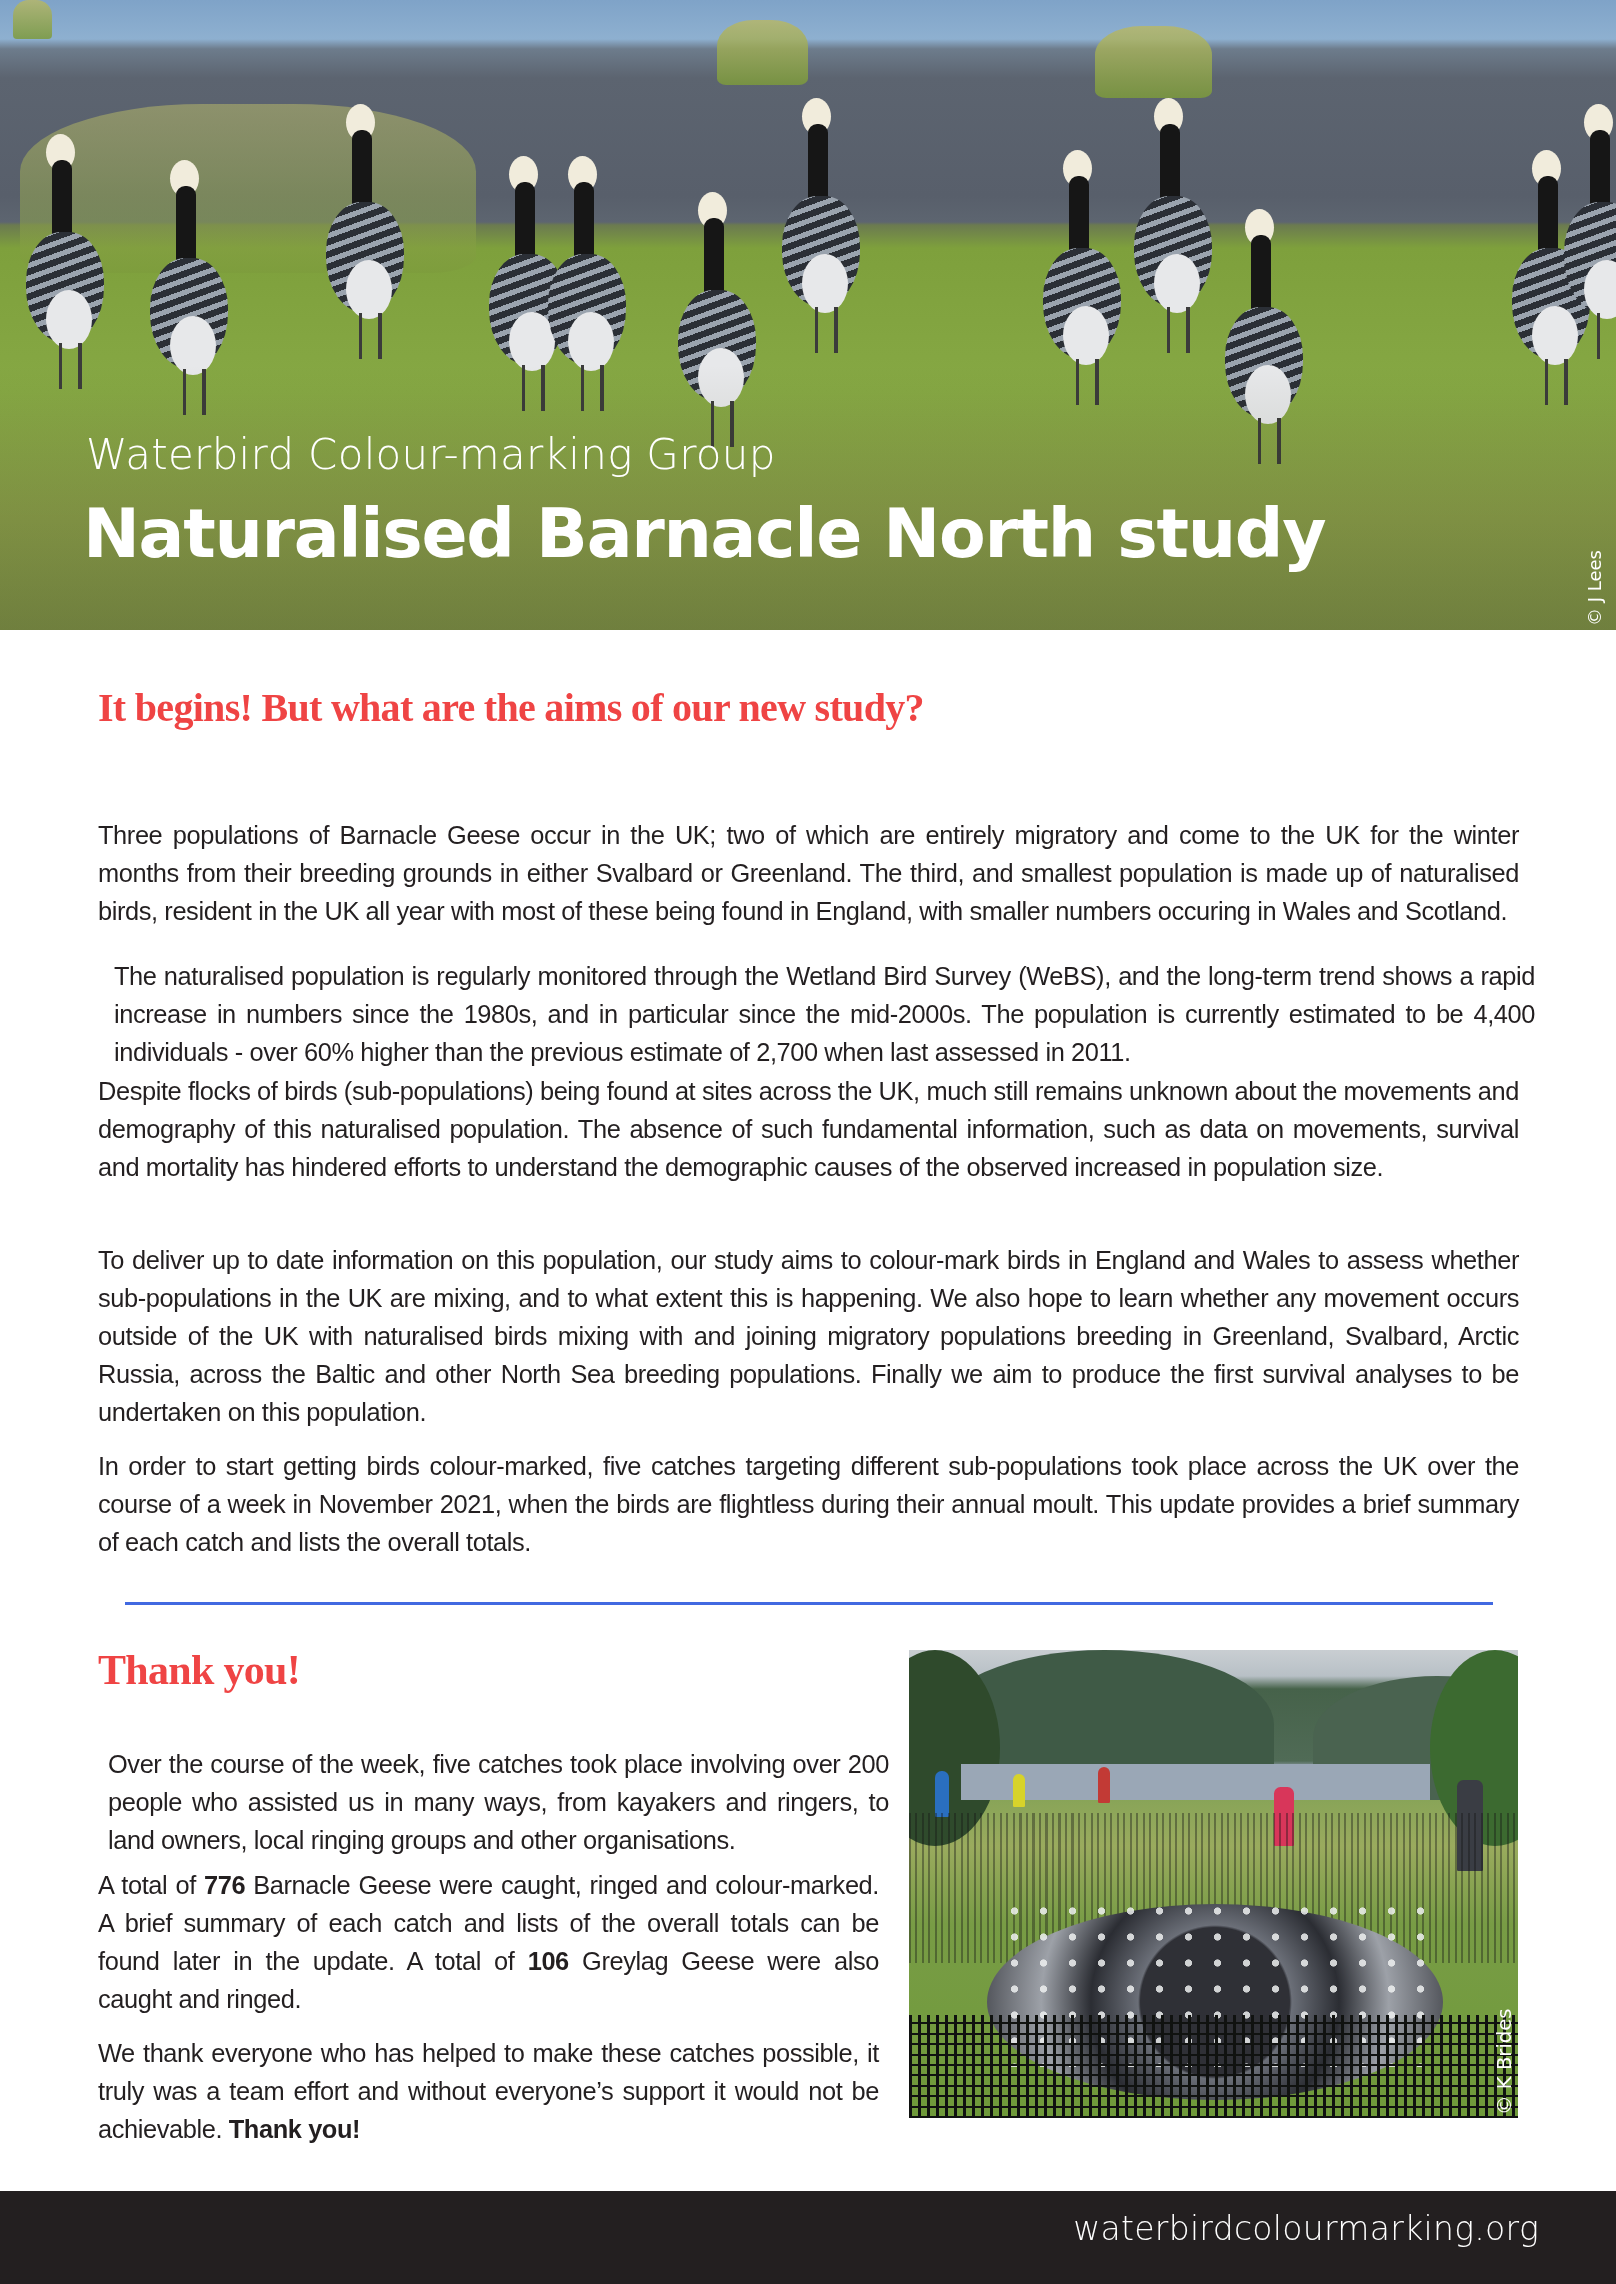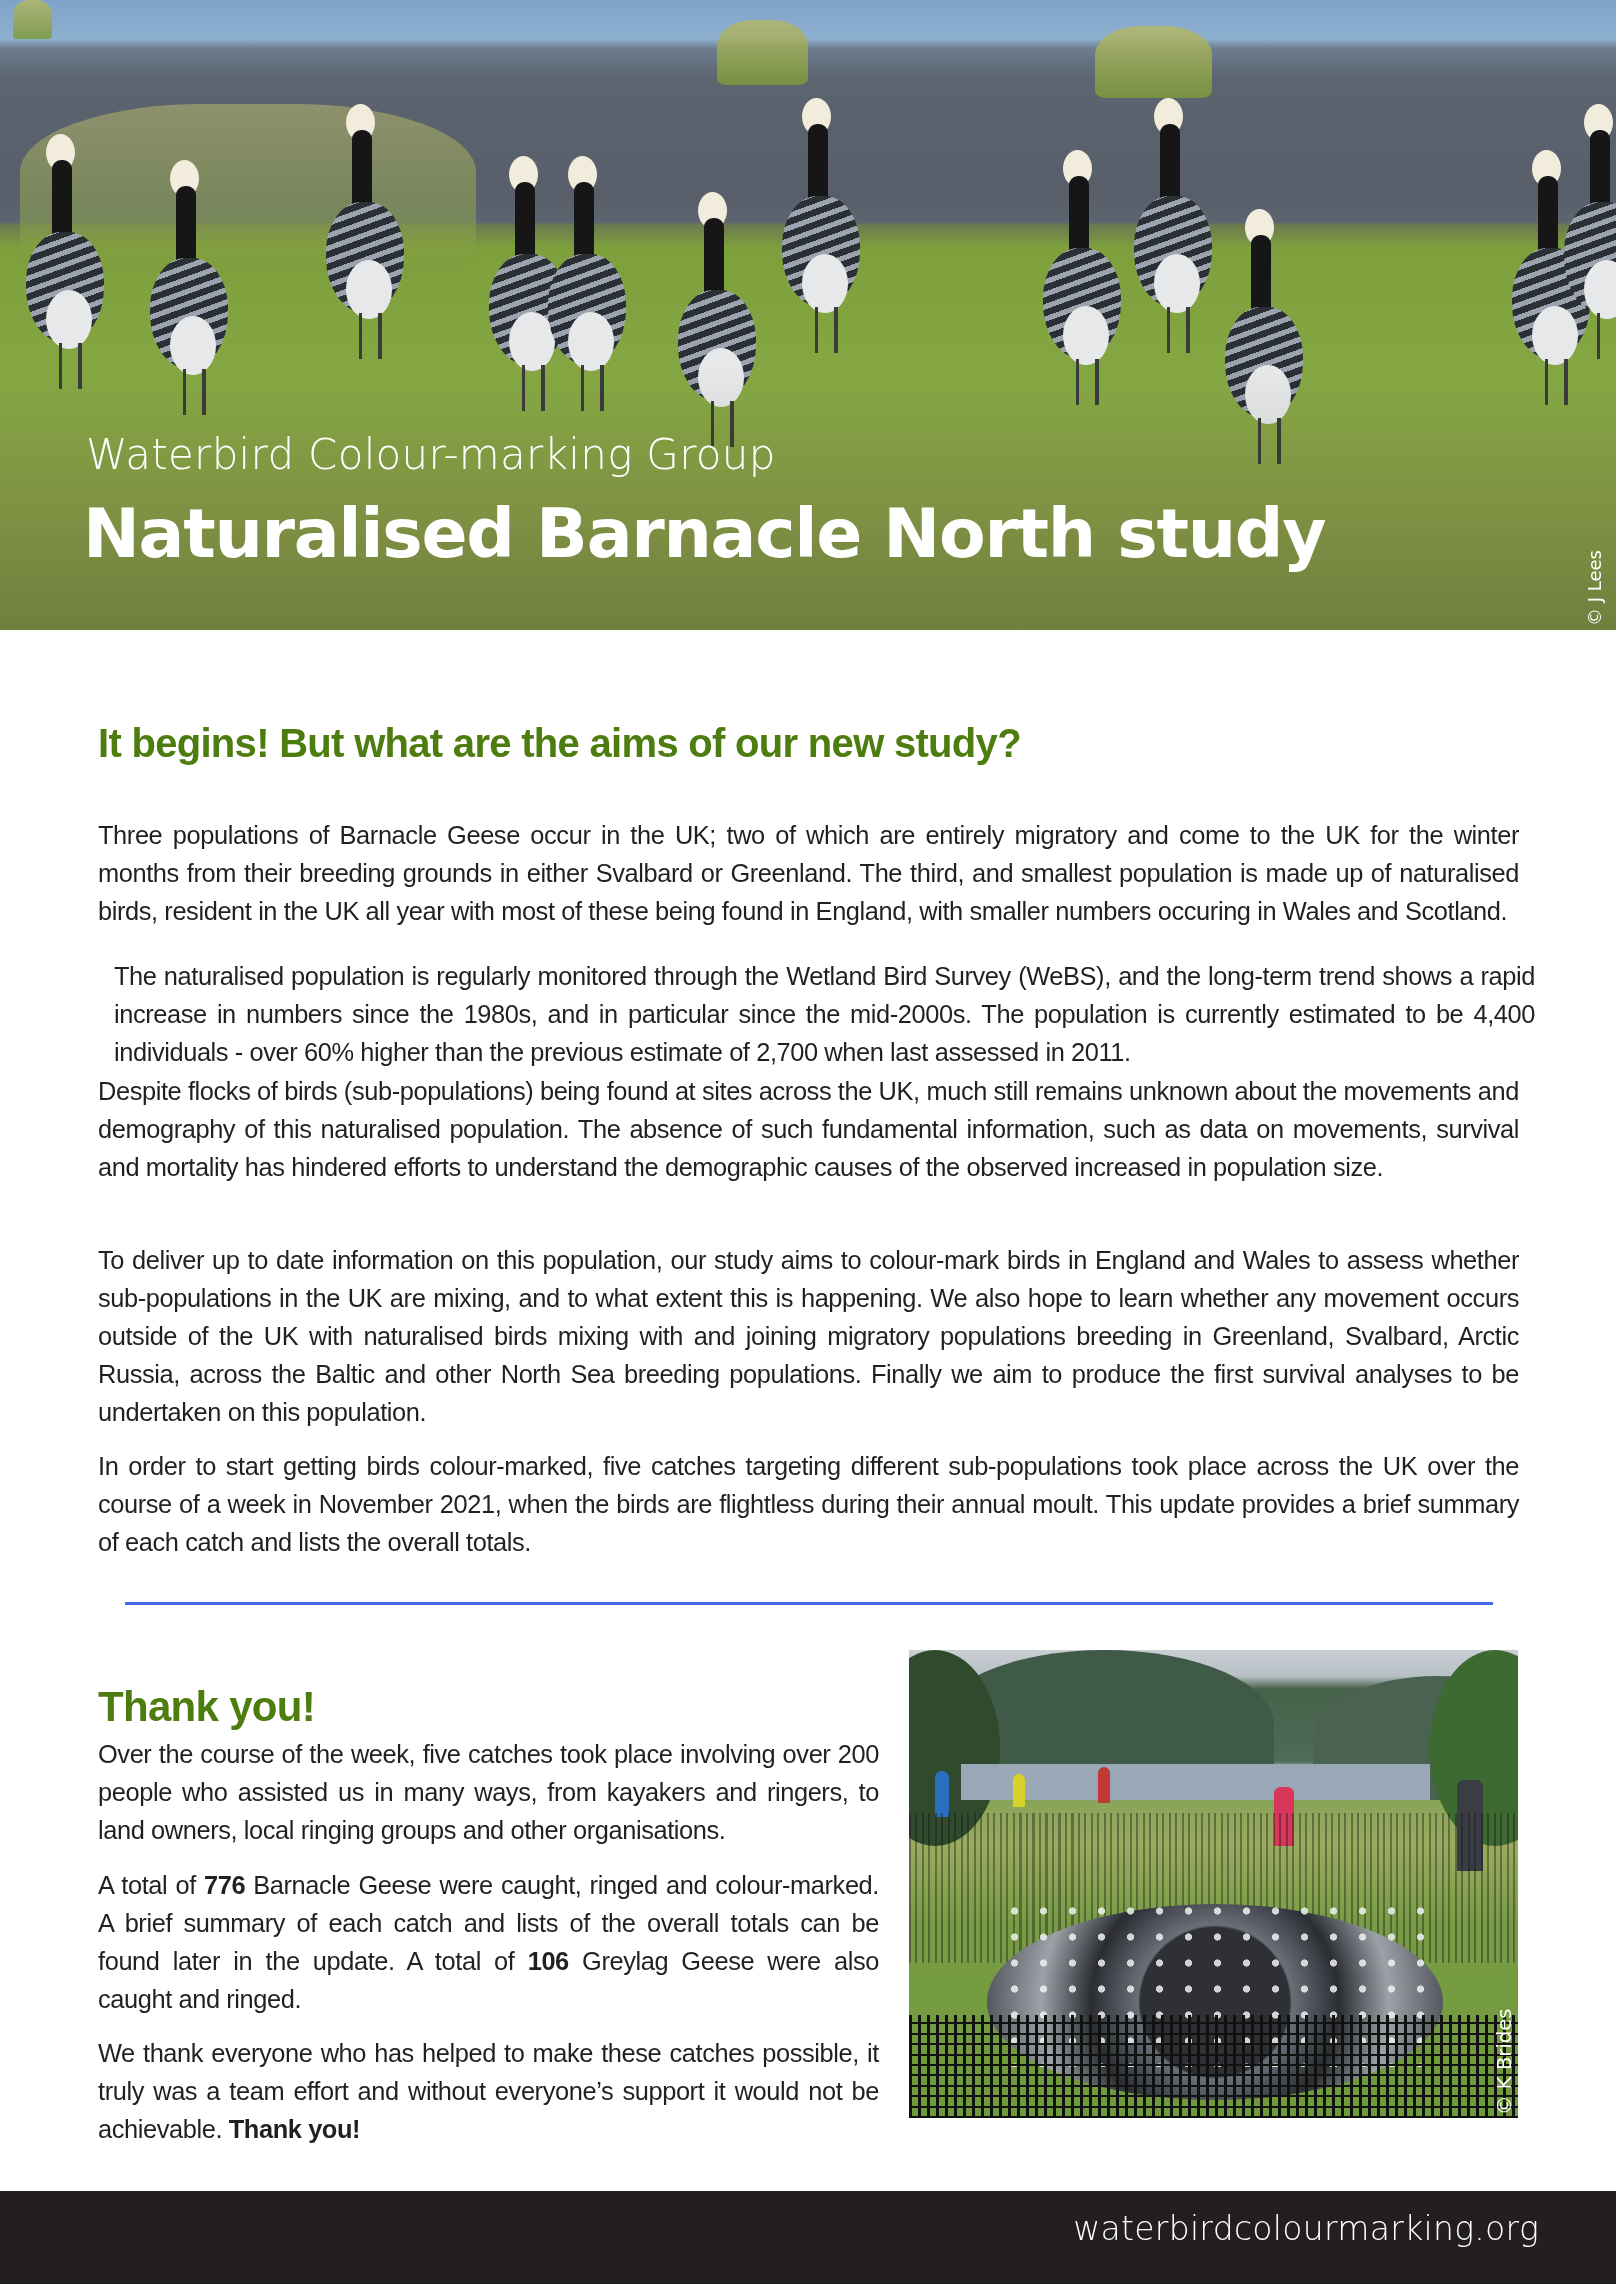--- a/index.html
+++ b/index.html
@@ -38,23 +38,22 @@
   }
   .credit-vertical {
     position: absolute; transform-origin: left top; transform: rotate(-90deg);
     font-family: "DejaVu Sans", sans-serif; font-size: 18px; color: #ffffff; white-space: nowrap;
   }
   .credit-hero { left: 1584px; top: 626px; }
 
   
   .section-heading {
     position: absolute; left: 98px;
-    font-family: Liberation Sans, sans-serif; font-weight: 700; color: #4d7c0f;
+    font-family: Liberation Serif, serif; font-weight: 700; color: #ef4444;
     letter-spacing: -0.7px;
-    margin-top: 37px;
   }
   .h-aims { top: 684px; font-size: 40px; }
   .h-thanks { top: 1646px; font-size: 42px; }
   .body-text {
     position: absolute; left: 98px; width: 1421px;
     font-family: "Liberation Sans", sans-serif; font-size: 25.4px; line-height: 38px; text-align: justify;
     color: #231f20; letter-spacing: -0.4px;
   }
   .p1 { top: 816px; }
   .p2 { top: 941px; }
@@ -210,21 +209,21 @@
 <div class="section-heading h-aims">It begins! But what are the aims of our new study?</div>
 <p class="body-text p1" style="margin:0">Three populations of Barnacle Geese occur in the UK; two of which are entirely migratory and come to the UK for the winter months from their breeding grounds in either Svalbard or Greenland.  The third, and smallest population is made up of naturalised birds, resident in the UK all year with most of these being found in England, with smaller numbers occuring in Wales and Scotland.</p>
 <p class="body-text p2" style="margin:16px">The naturalised population is regularly monitored through the Wetland Bird Survey (WeBS), and the long-term trend shows a rapid increase in numbers since the 1980s, and in particular since the mid-2000s. The population is currently estimated to be 4,400 individuals - over 60% higher than the previous estimate of 2,700 when last assessed in 2011.</p>
 <p class="body-text p3" style="margin:0">Despite flocks of birds (sub-populations) being found at sites across the UK, much still remains unknown about the movements and demography of this naturalised population. The absence of such fundamental information, such as data on movements, survival and mortality has hindered efforts to understand the demographic causes of the observed increased in population size.</p>
 <p class="body-text p4" style="margin:0">To deliver up to date information on this population, our study aims to colour-mark birds in England and Wales to assess whether sub-populations in the UK are mixing, and to what extent this is happening.  We also hope to learn whether any movement occurs outside of the UK with naturalised birds mixing with and joining migratory populations breeding in Greenland, Svalbard, Arctic Russia, across the Baltic and other North Sea breeding populations.  Finally we aim to produce the first survival analyses to be undertaken on this population.</p>
 <p class="body-text p5" style="margin:0">In order to start getting birds colour-marked, five catches targeting different sub-populations took place across the UK over the course of a week in November 2021, when the birds are flightless during their annual moult. This update provides a brief summary of each catch and lists the overall totals.</p>
 
 <div class="divider"></div>
 
 <div class="section-heading h-thanks">Thank you!</div>
-<p class="body-text col-left t1" style="margin:0">Over the course of the week, five catches took place involving over 200 people who assisted us in many ways, from kayakers and ringers, to land owners, local ringing groups and other organisations.</p>
+<p class="body-text col-left t1" style="margin:10px">Over the course of the week, five catches took place involving over 200 people who assisted us in many ways, from kayakers and ringers, to land owners, local ringing groups and other organisations.</p>
 <p class="body-text col-left t2" style="margin:0"><span>A total of </span><b>776</b><span> Barnacle Geese were caught, ringed and colour-marked.  A brief summary of each catch and lists of the overall totals can be found later in the update.  A total of </span><b>106</b><span> Greylag Geese were also caught and ringed.</span></p>
 <p class="body-text col-left t3" style="margin:0"><span>We thank everyone who has helped to make these catches possible, it truly was a team effort and without everyone’s support it would not be achievable.  </span><b>Thank you!</b></p>
 
 <div class="photo">
   <div class="mountain" style="left:26px;top:0;width:339px;height:150px"></div>
   <div class="mountain" style="left:404px;top:26px;width:248px;height:124px;background:#4a6350"></div>
   <div class="mountain" style="left:-39px;top:0;width:130px;height:196px;background:#2f4a2c;border-radius:50%"></div>
   <div class="mountain" style="left:521px;top:0;width:130px;height:196px;background:#3c6a30;border-radius:50%"></div>
   <div class="lake"></div>
   <div class="person" style="left:26px;top:121px;background:#2a6fbf"></div>

